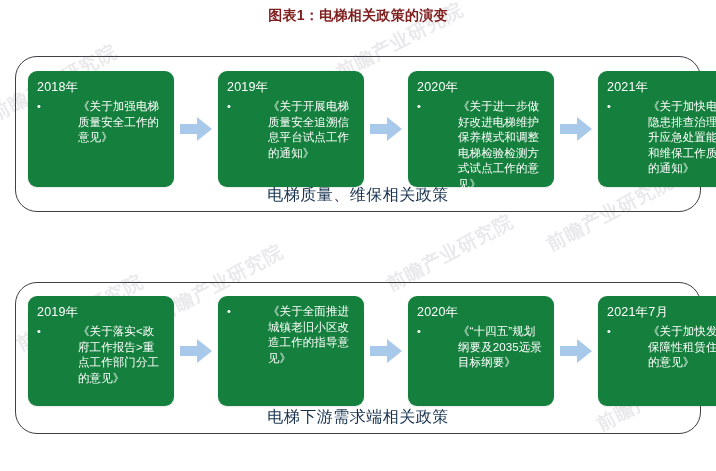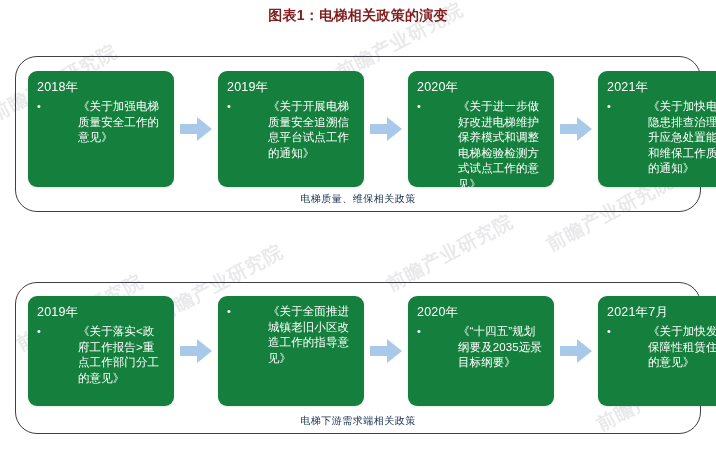--- a/index.html
+++ b/index.html
@@ -68,21 +68,21 @@
   }
   .group.row1 { top: 56px;  height: 156px; }
   .group.row2 { top: 282px; height: 152px; }
 
   .group-label {
     position: absolute;
     bottom: 5px;
     left: 0;
     width: 100%;
     text-align: center;
-    font-size: 10px;
+    font-size: 16px;
     color: #15304e;
     font-weight: 400;
     letter-spacing: 0.5px;
   }
 
   
   .flow {
     position: absolute;
     display: flex;
     align-items: center;

